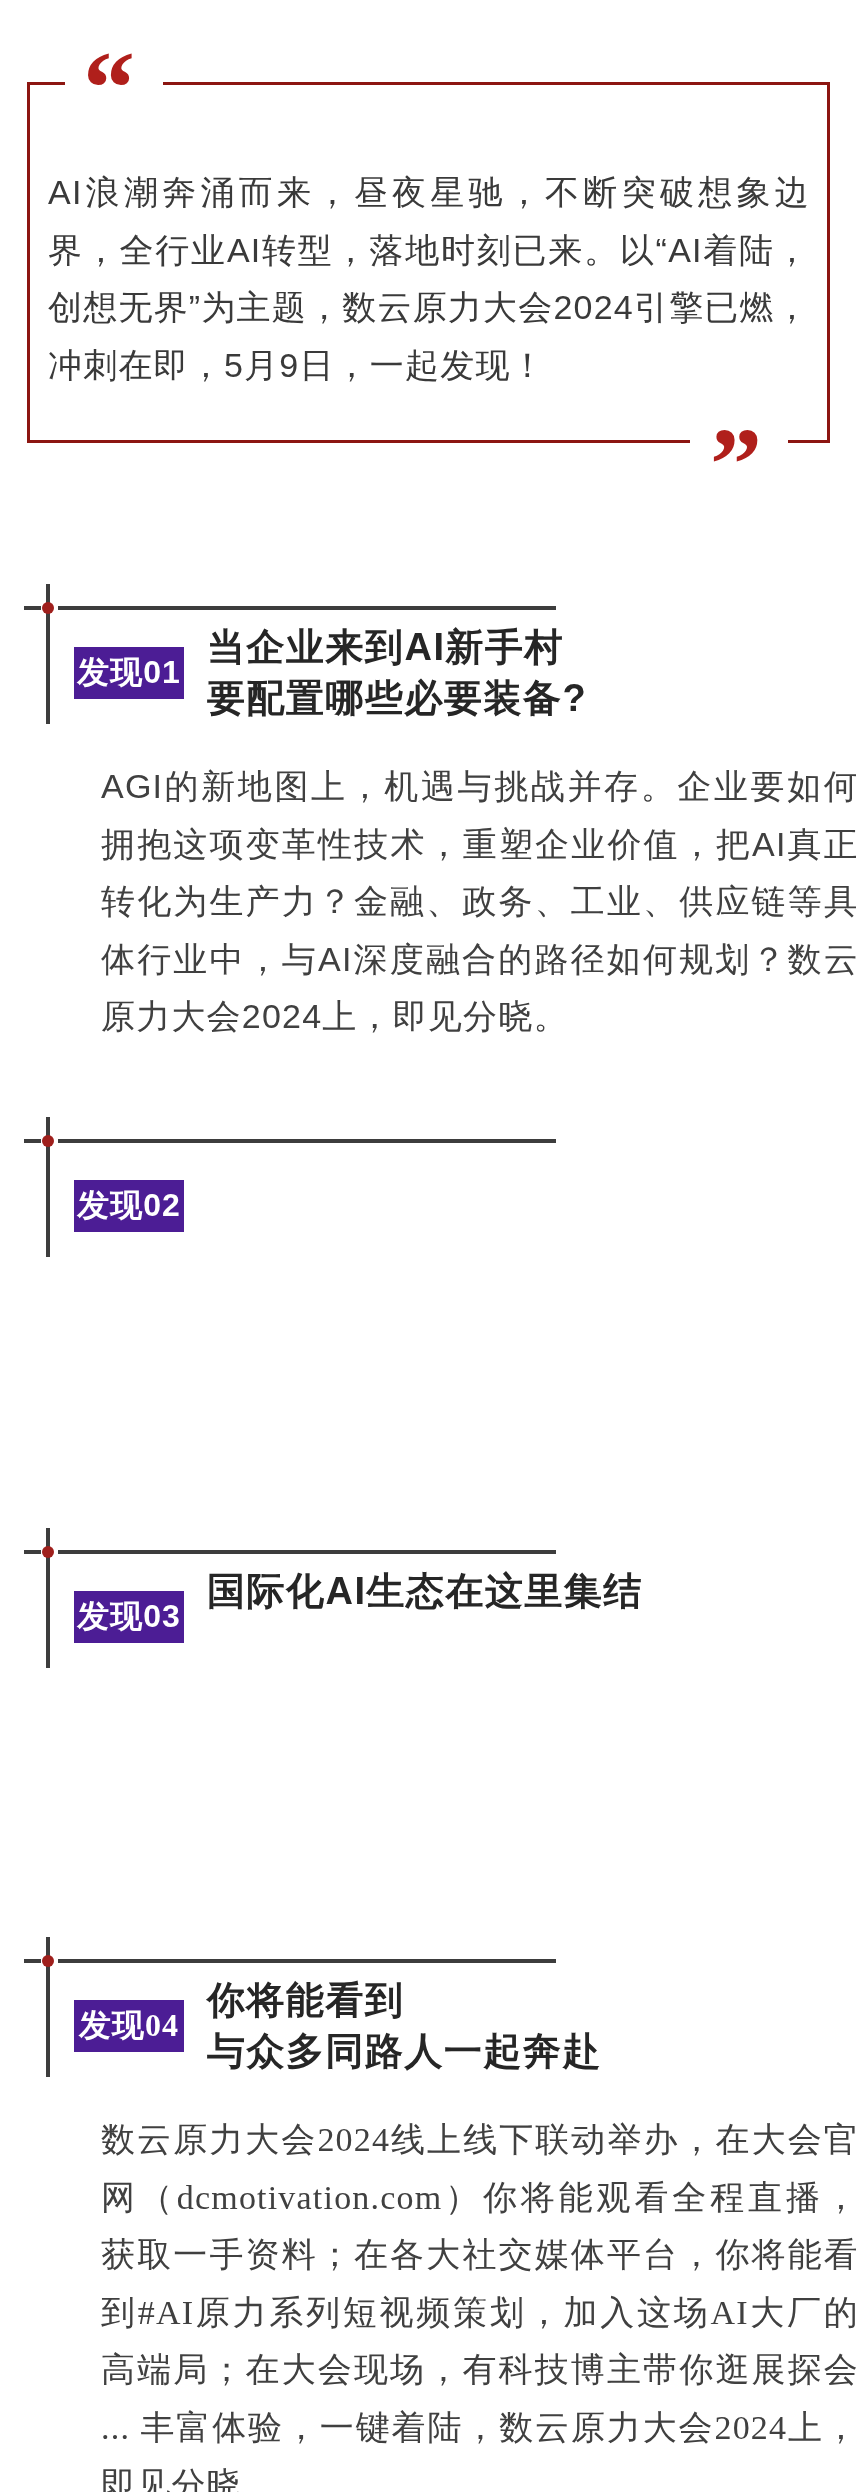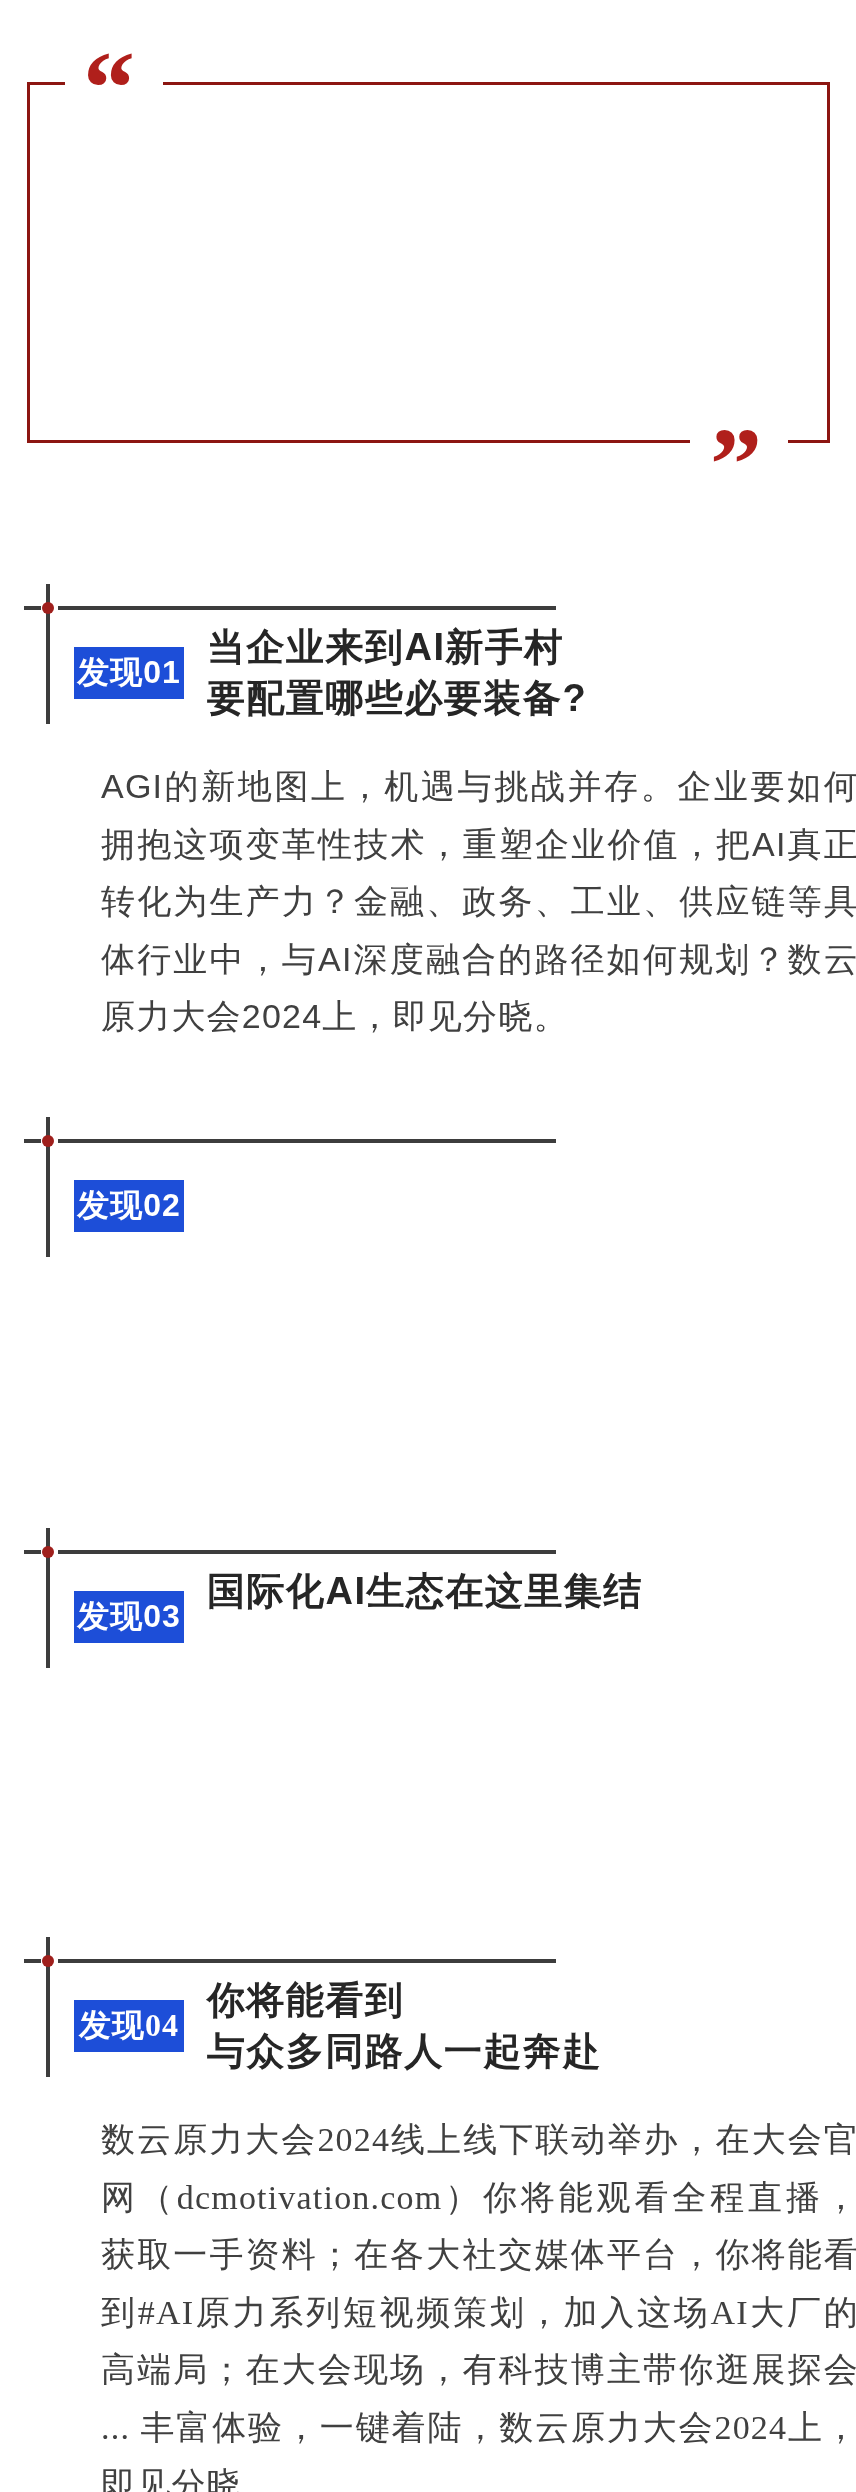--- a/index.html
+++ b/index.html
@@ -24,21 +24,21 @@
   #quote-text{position:absolute;left:21px;top:82px;width:762px;
         font-size:34px;line-height:57.5px;letter-spacing:1.2px;
         color:#3a3a3a;text-align:justify;}
 
   
   .section{left:0;width:856px;}
   .rule-dash{position:absolute;left:24px;top:22px;width:17px;height:4px;background:#3d3d3d;}
   .rule-dot{position:absolute;left:42px;top:18px;width:12px;height:12px;border-radius:50%;background:#9f1f1c;}
   .rule-v{position:absolute;left:46px;top:0;width:4px;height:140px;background:#3d3d3d;}
   .rule-h{position:absolute;left:58px;top:22px;width:498px;height:4px;background:#3d3d3d;}
-  .badge{position:absolute;left:74px;top:63px;width:110px;height:52px;background:#1d4ed8;
+  .badge{position:absolute;left:74px;top:63px;width:110px;height:52px;background:#4c1d95;
         color:#ffffff;font-size:32px;font-weight:bold;display:flex;
         align-items:center;justify-content:center;letter-spacing:1px;}
   .titles{position:absolute;left:207px;top:38px;font-size:38px;font-weight:bold;
         color:#262626;line-height:51px;letter-spacing:1.5px;white-space:nowrap;}
   .body-text{position:absolute;left:53px;top:174px;width:758px;font-size:34px;
         line-height:57.5px;letter-spacing:1.2px;color:#404040;text-align:justify;margin-left:48px;}
 </style>
 </head>
 <body>
 
@@ -46,20 +46,21 @@
 
   <div id="quote-box" class="abs">
     <div class="qb-border qb-left"></div>
     <div class="qb-border qb-right"></div>
     <div class="qb-border qb-t1"></div>
     <div class="qb-border qb-t2"></div>
     <div class="qb-border qb-b1"></div>
     <div class="qb-border qb-b2"></div>
     <div id="open-quote" class="quote-glyph">“</div>
     <div id="close-quote" class="quote-glyph">”</div>
+    <div id="quote-text">AI浪潮奔涌而来，昼夜星驰，不断突破想象边界，全行业AI转型，落地时刻已来。以“AI着陆，创想无界”为主题，数云原力大会2024引擎已燃，冲刺在即，5月9日，一起发现！</div>
   </div>
 
   <div class="section abs" style="top:584px;height:462px;">
     <div class="rule-dash"></div>
     <div class="rule-v"></div>
     <div class="rule-dot"></div>
     <div class="rule-h"></div>
     <div class="badge">发现01</div>
     <div class="titles">
       <div>当企业来到AI新手村</div>

